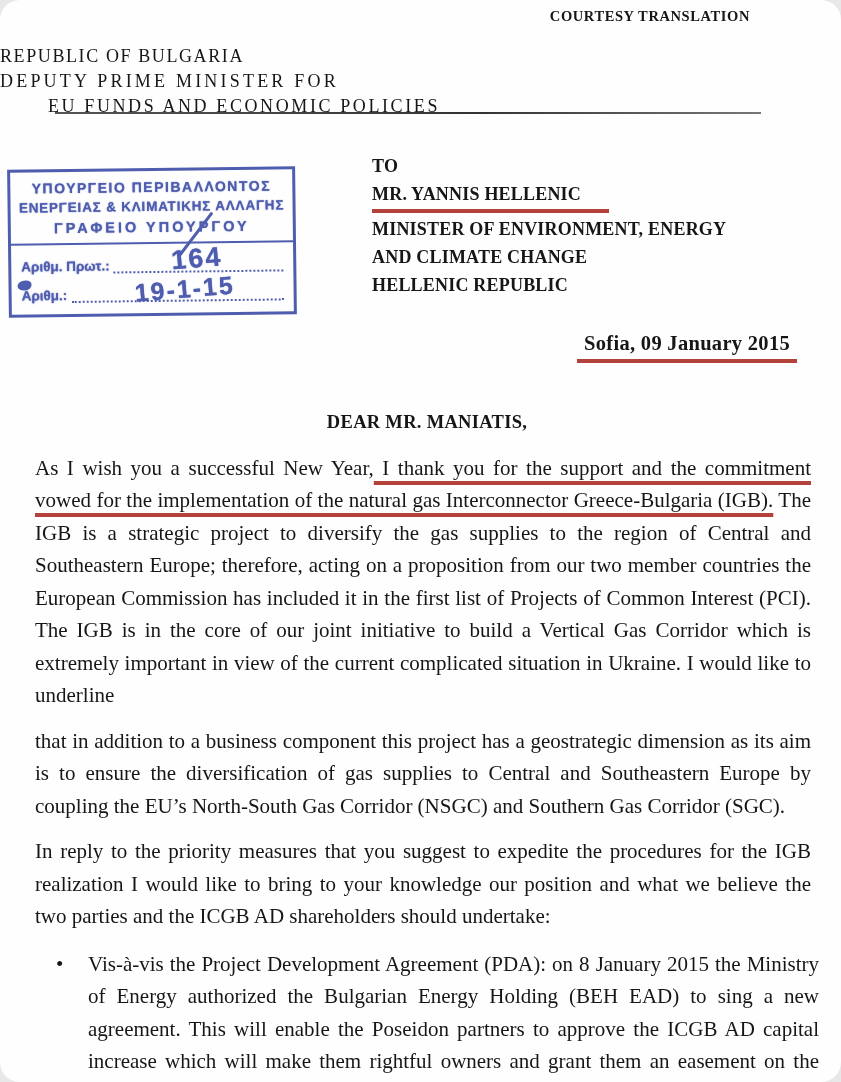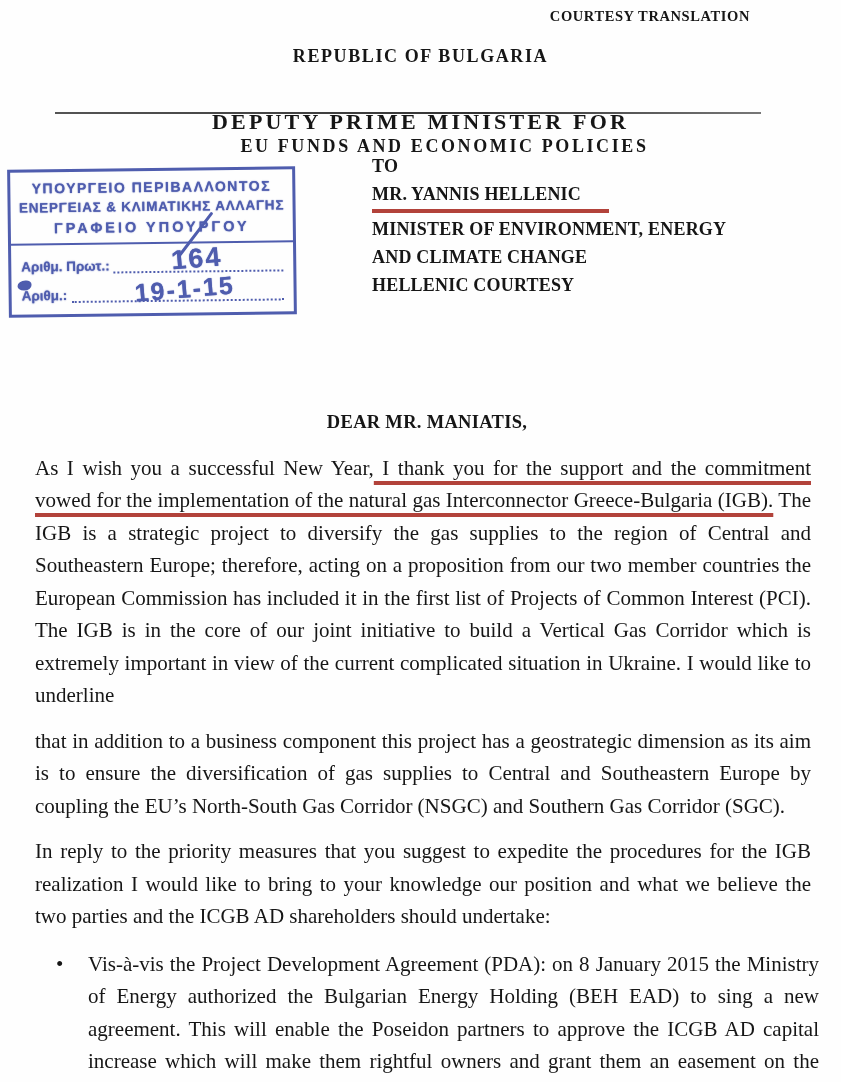--- a/index.html
+++ b/index.html
@@ -9,32 +9,33 @@
   }
   html,body{margin:0;padding:0;background:#e8e8e8;}
   .page{
     position:relative;
     width:841px;height:1082px;
     margin:0 auto;
     background:#fefefe;
     overflow:hidden;
     font-family:"Liberation Serif", serif;
     color:var(--text);
+    border-radius:20px;
   }
 
   
   .courtesy{
     position:absolute;top:8px;right:91px;
     font-size:14.5px;font-weight:bold;letter-spacing:.6px;
   }
 
   
-  .letterhead{position:absolute;top:44px;left:0;width:100%;text-align:center;font-weight:bold;}
+  .letterhead{position:absolute;top:44px;left:0;width:100%;text-align:left;font-weight:normal;}
   .lh1{font-size:18px;letter-spacing:1.6px;line-height:25px;}
-  .lh2{font-size:22px;letter-spacing:3.2px;line-height:25px;margin-top:40px;}
+  .lh2{font-size:18px;letter-spacing:3.2px;line-height:25px;}
   .lh3{font-size:18px;letter-spacing:2.6px;line-height:25px;padding-left:48px;}
   .lh-rule{
     position:absolute;top:112px;left:55px;width:706px;height:2px;
     background:linear-gradient(to right,#555,#333 60%,#777);
   }
 
   
   .stamp{
     position:absolute;top:168px;left:8px;width:288px;height:148px;
     border:3px solid var(--ink);
@@ -169,23 +170,26 @@
     </div>
     <div class="pen-stroke"></div>
     <div class="ink-blob"></div>
   </div>
 
   <div class="recipient">
     <div>TO</div>
     <div><span class="recipient-name">MR. YANNIS HELLENIC</span></div>
     <div>MINISTER OF ENVIRONMENT, ENERGY</div>
     <div>AND CLIMATE CHANGE</div>
-    <div>HELLENIC COURTESY</div>
-  </div>
-
+    <div>HELLENIC REPUBLIC</div>
+  </div>
+
+  <div class="dateline-wrap">
+    <span class="dateline">Sofia, 09 January 2015</span>
+  </div>
 
   <div class="body">
     <div class="salutation">DEAR MR. MANIATIS,</div>
     <p class="par"><span>As I wish you a successful New Year,</span><span class="red-underline"> I thank you for the support and the commitment vowed for the implementation of the natural gas Interconnector Greece-Bulgaria (IGB).</span><span> The IGB is a strategic project to diversify the gas supplies to the region of Central and Southeastern Europe; therefore, acting on a proposition from our two member countries the European Commission has included it in the first list of Projects of Common Interest (PCI). The IGB is in the core of our joint initiative to build a Vertical Gas Corridor which is extremely important in view of the current complicated situation in Ukraine. I would like to underline</span></p>
     <p class="par">that in addition to a business component this project has a geostrategic dimension as its aim is to ensure the diversification of gas supplies to Central and Southeastern Europe by coupling the EU’s North-South Gas Corridor (NSGC) and Southern Gas Corridor (SGC).</p>
     <p class="par">In reply to the priority measures that you suggest to expedite the procedures for the IGB realization I would like to bring to your knowledge our position and what we believe the two parties and the ICGB AD shareholders should undertake:</p>
     <ul class="bullet-list">
       <li class="bullet-item">
         <span class="bullet-dot">•</span>
         <span>Vis-à-vis the Project Development Agreement (PDA): on 8 January 2015 the Ministry of Energy authorized the Bulgarian Energy Holding (BEH EAD) to sing a new agreement. This will enable the Poseidon partners to approve the ICGB AD capital increase which will make them rightful owners and grant them an easement on the land via which the gas pipeline</span>

